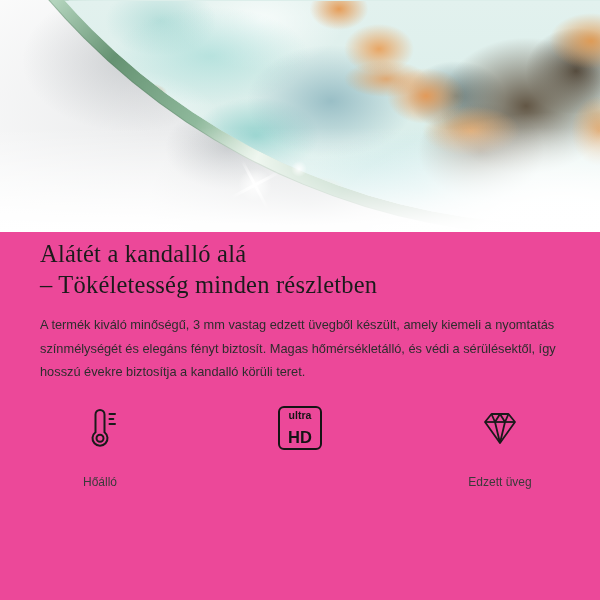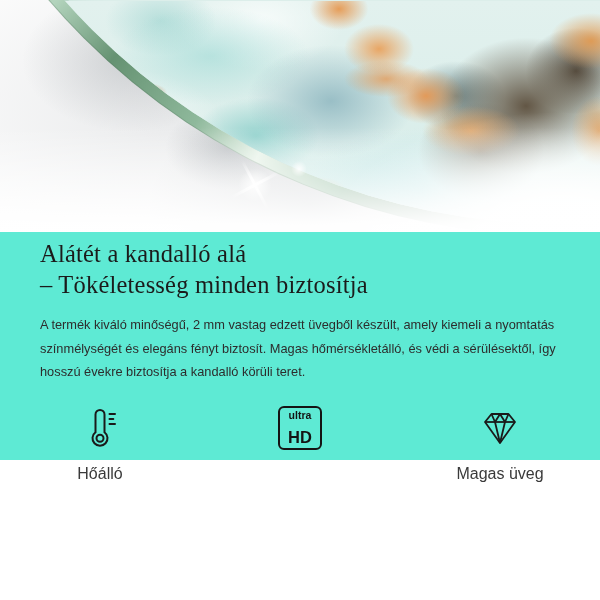--- a/index.html
+++ b/index.html
@@ -1,17 +1,17 @@
 <!DOCTYPE html>
 <html><head>
 <meta charset="utf-8">
 <style>
   html,body{margin:0;padding:0;background:#fff;}
   body{width:600px;height:600px;overflow:hidden;font-family:"Liberation Sans","DejaVu Sans",sans-serif;}
-  .page{position:relative;width:600px;height:460px;background:#5eead4;}
+  .page{position:relative;width:600px;height:600px;background:#ec4899;}
 
   
   .hero{position:relative;width:600px;height:232px;overflow:hidden;
     background:
       radial-gradient(90px 60px at 228px 148px, rgba(125,132,138,.38), rgba(125,132,138,0) 70%),
       radial-gradient(150px 100px at 130px 60px, rgba(125,132,138,.30), rgba(125,132,138,0) 72%),
       radial-gradient(230px 150px at 310px 205px, rgba(130,137,143,.28), rgba(130,137,143,0) 70%),
       radial-gradient(420px 260px at 170px 120px, rgba(140,146,152,.18), rgba(140,146,152,0) 75%),
       #fefefe;}
   .glass{position:absolute;left:-114px;top:-1114px;width:1348px;height:1348px;border-radius:50%;
@@ -69,21 +69,21 @@
   
   .content{padding:0 40px;}
   h1{margin:7px 0 0 0;font-family:"Liberation Serif","DejaVu Serif",serif;font-weight:400;
      font-size:24.5px;line-height:1.25;color:#1b1b1b;letter-spacing:.2px;}
   .desc{margin:13px 0 0 0;max-width:536px;font-size:12.8px;line-height:23.5px;color:#2d2d2d;}
 
   
   .features{margin-top:21px;display:grid;grid-template-columns:repeat(3,1fr);row-gap:20px;}
   .feature{display:flex;flex-direction:column;align-items:center;}
   .ficon{height:46px;display:flex;align-items:center;justify-content:center;}
-  .flabel{margin-top:16px;font-size:16px;line-height:14px;color:#3a3a3a;text-align:right;}
+  .flabel{margin-top:24px;font-size:12px;line-height:14px;color:#3a3a3a;text-align:right;}
   .ficon svg{display:block;}
   .hd-box{width:40px;height:40px;border:2.4px solid #141414;border-radius:6px;
      display:flex;flex-direction:column;align-items:center;justify-content:center;line-height:1;color:#141414;}
   .hd-top{font-size:10.5px;font-weight:600;}
   .hd-bottom{font-size:16.5px;font-weight:700;margin-top:8px;}
   .bevel{width:38px;height:33px;clip-path:polygon(0% 100%,100% 100%,100% 0%);
      background:repeating-linear-gradient(135deg,#141414 0 4.2px,rgba(0,0,0,0) 4.2px 9.6px);}
 </style>
 </head>
 <body>
@@ -97,23 +97,23 @@
       </div>
     </div>
     <div class="sparkle s1"></div>
     <div class="sparkle s2"></div>
     <div class="hero-fade"></div>
   </div>
 
   <div class="content">
     <h1>
       <span>Alátét a kandalló alá</span><br>
-      <span>– Tökéletesség minden biztosítja</span>
+      <span>– Tökéletesség minden részletben</span>
     </h1>
-    <p class="desc">A termék kiváló minőségű, 2 mm vastag edzett üvegből készült, amely kiemeli a nyomtatás színmélységét és elegáns fényt biztosít. Magas hőmérsékletálló, és védi a sérülésektől, így hosszú évekre biztosítja a kandalló körüli teret.</p>
+    <p class="desc">A termék kiváló minőségű, 3 mm vastag edzett üvegből készült, amely kiemeli a nyomtatás színmélységét és elegáns fényt biztosít. Magas hőmérsékletálló, és védi a sérülésektől, így hosszú évekre biztosítja a kandalló körüli teret.</p>
   </div>
 
   <div class="features">
 
     <div class="feature">
       <div class="ficon">
         <svg width="44" height="44" viewBox="0 0 44 44" fill="none" stroke="#1a1a1a" stroke-width="2" stroke-linecap="round">
           <path d="M26.5 26.2 V8.5 A4.5 4.5 0 0 0 17.5 8.5 V26.2 A7.5 7.5 0 1 0 26.5 26.2 Z"></path>
           <circle cx="22" cy="32.2" r="3.5"></circle>
           <path d="M31.5 8 h5.5 M31.5 13 h3.8 M31.5 18 h5.5"></path>
@@ -134,19 +134,19 @@
 
     <div class="feature">
       <div class="ficon">
         <svg width="44" height="44" viewBox="0 0 44 44" fill="none" stroke="#1a1a1a" stroke-width="1.8" stroke-linejoin="round">
           <path d="M13.5 8 H30.5 L37 16 L22 37 L7 16 Z"></path>
           <path d="M7 16 H37"></path>
           <path d="M13.5 8 L17 16 L22 8 L27 16 L30.5 8"></path>
           <path d="M17 16 L22 37 M27 16 L22 37"></path>
         </svg>
       </div>
-      <div class="flabel">Magas üveg</div>
+      <div class="flabel">Edzett üveg</div>
     </div>
 
 
 
   </div>
 </div>
 
 </body></html>

